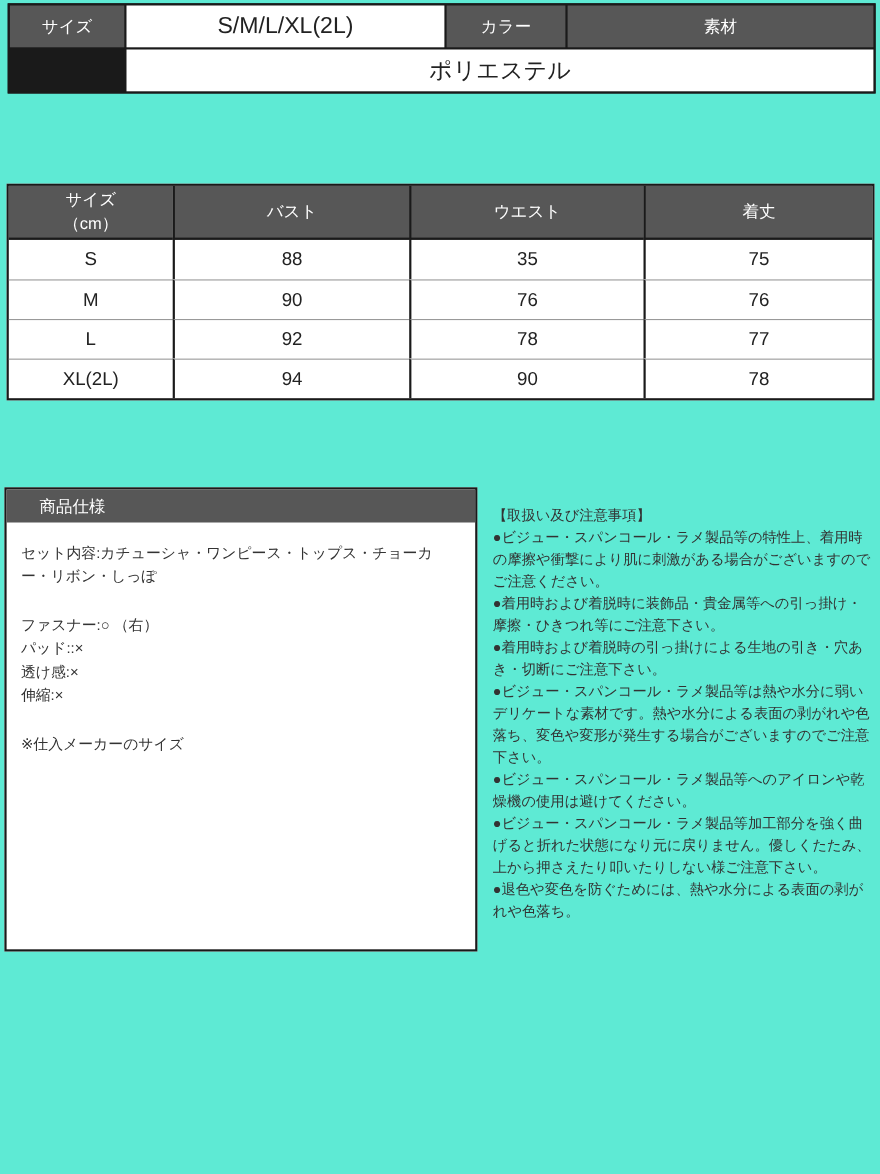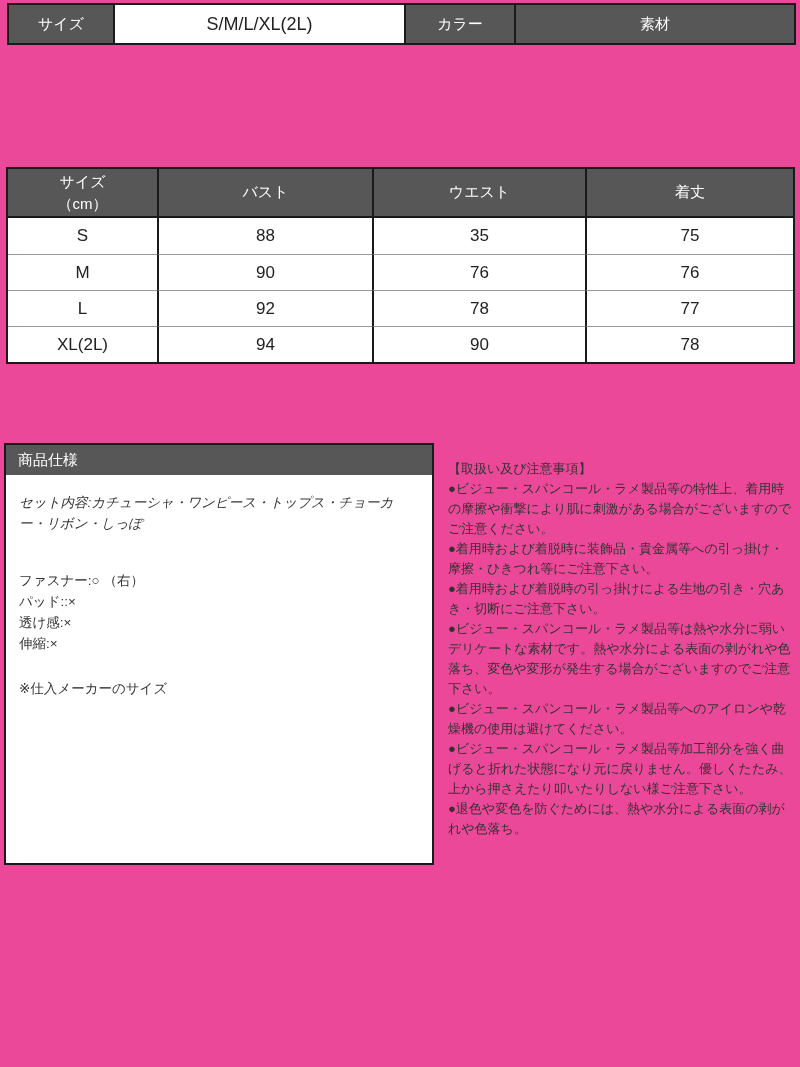--- a/index.html
+++ b/index.html
@@ -1,31 +1,31 @@
 <!DOCTYPE html>
 <html><head>
 <meta charset="utf-8">
 <style>
   * { margin:0; padding:0; box-sizing:border-box; }
   html,body { background:#ffffff; }
   body { font-family:"Liberation Sans","DejaVu Sans",sans-serif; }
   .page {
-    position:relative; width:800px; height:1067px; background:#ec4899;
+    position:relative; width:800px; height:1067px; background:#5eead4;
     overflow:hidden; margin:0 auto;
   }
 
   
   .spec-table {
     position:absolute; left:7px; top:3px; width:789px;
     display:grid; grid-template-columns:104px 289px 108px 1fr;
     border:2px solid #1a1a1a; background:#1a1a1a; gap:2px;
   }
   .spec-table > div {
     height:38px; display:flex; align-items:center; justify-content:center;
-    background:#ffffff; font-size:18px; color:#222222;
+    background:#ffffff; font-size:21px; color:#222222;
   }
   .spec-table > div.dark { background:#575757; color:#ffffff; font-size:15px; }
   .spec-table > div.span3 { grid-column:2 / 5; }
 
   
   .size-chart {
     position:absolute; left:6px; top:167px; width:789px;
     display:grid; grid-template-columns:149px 215px 213px 1fr;
     border:2px solid #1a1a1a; background:#ffffff;
   }
@@ -43,43 +43,44 @@
     border-top:1px solid #999999;
   }
 
   
   .product-spec {
     position:absolute; left:4px; top:443px; width:430px; height:422px;
     border:2px solid #1a1a1a; background:#ffffff;
   }
   .ps-header {
     height:30px; background:#575757; color:#ffffff;
-    display:flex; align-items:center; padding-left:12px; font-size:15px;
+    display:flex; align-items:center; padding-left:30px; font-size:15px;
   }
   .ps-body { padding:17px 13px 0 13px; font-size:13.5px; color:#333333; line-height:21px; }
-  .ps-set { margin-bottom:36px;font-style:italic; }
+  .ps-set { margin-bottom:24px; }
   .ps-note { margin-top:24px; }
 
   
   .care-notes {
     position:absolute; left:448px; top:459px; width:348px;
     font-size:13px; line-height:20px; color:#333333;
   }
   .care-notes p { margin:0; }
 </style>
 </head>
 <body>
 
 <div class="page">
 
   <div class="spec-table">
     <div class="dark">サイズ</div>
     <div>S/M/L/XL(2L)</div>
     <div class="dark">カラー</div>
     <div class="dark">素材</div>
+    <div class="span3">ポリエステル</div>
   </div>
 
   <div class="size-chart">
     <div class="head c1">
       <span>サイズ</span>
       <span>（cm）</span>
     </div>
     <div class="head">バスト</div>
     <div class="head">ウエスト</div>
     <div class="head">着丈</div>

